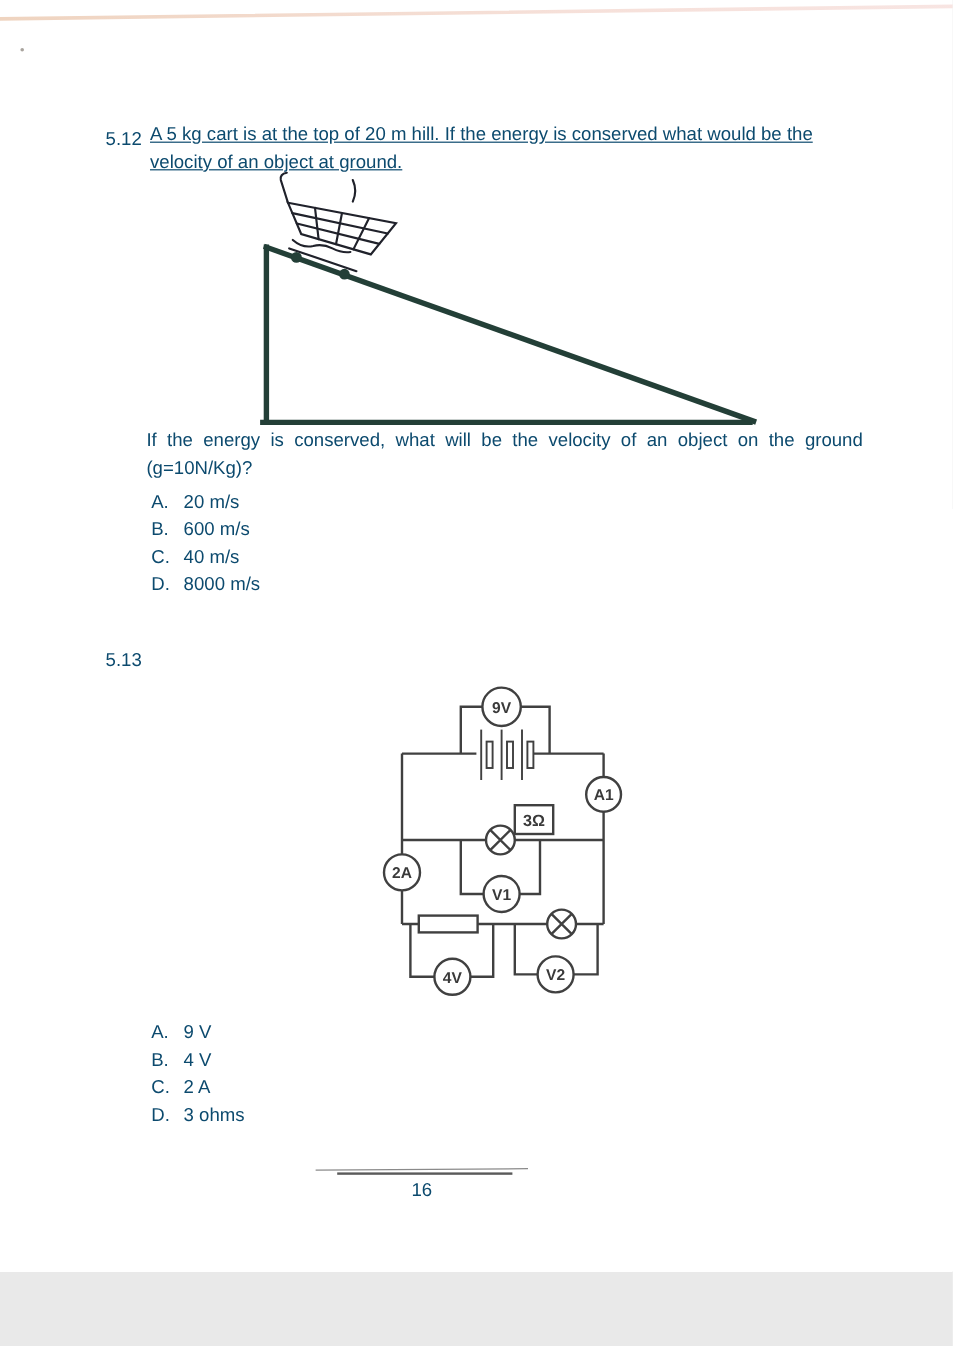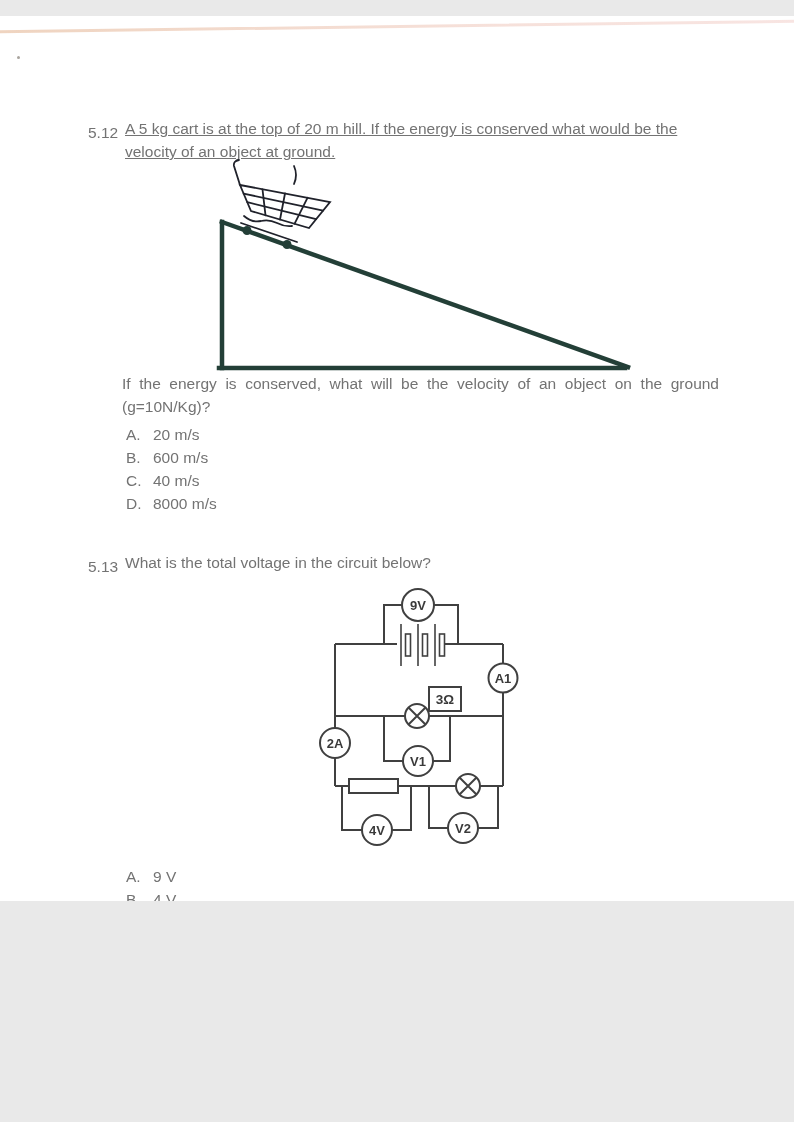--- a/index.html
+++ b/index.html
@@ -1,22 +1,22 @@
 <!DOCTYPE html>
 <html><head>
 <meta charset="utf-8">
 <style>
   html,body{margin:0;padding:0;background:#e9e9e9;}
   .page{
     position:relative;
-    width:794px;height:885px;
+    width:794px;height:1060px;
     background:#ffffff;
-    margin:16px auto;
+    margin:0 auto;
     font-family:"Liberation Sans", sans-serif;
-    color:#737373;
+    color:#0c4a6e;
     overflow:hidden;
   }
   .abs{position:absolute;}
   
   .scan-line{
     left:-12px;top:9px;width:820px;height:2.5px;
     background:linear-gradient(to right, rgba(236,204,180,.85), rgba(243,214,205,.75) 60%, rgba(246,222,219,.8));
     transform:rotate(-0.75deg);
     border-radius:2px;
   }
@@ -86,21 +86,20 @@
       <span class="opt-letter">C.</span>
       <span>40 m/s</span>
     </div>
     <div class="opt-row">
       <span class="opt-letter">D.</span>
       <span>8000 m/s</span>
     </div>
   </div>
 
   <div class="abs qnum" style="left:88px;top:542px;">5.13</div>
-  <p class="abs qtext" style="left:125px;top:535px;width:597px;">What is the total voltage in the circuit below?</p>
 
   <svg class="abs" style="left:310px;top:570px;" width="215" height="265" viewBox="0 0 215 265">
     <g stroke="#404040" stroke-width="2" fill="none">
 
       <path d="M25,58 H193 M25,58 V200 M193,58 V200 M25,200 H193"></path>
 
       <path d="M25,130 H193"></path>
 
       <path d="M74,58 V19 H148 V58"></path>
 
@@ -178,15 +177,15 @@
       <span>2 A</span>
     </div>
     <div class="opt-row">
       <span class="opt-letter">D.</span>
       <span>3 ohms</span>
     </div>
   </div>
 
   <div class="abs footer-rule-1"></div>
   <div class="abs footer-rule-2"></div>
-  <div class="abs footer-num">12</div>
+  <div class="abs footer-num">16</div>
 
 </div>
 
 </body></html>

